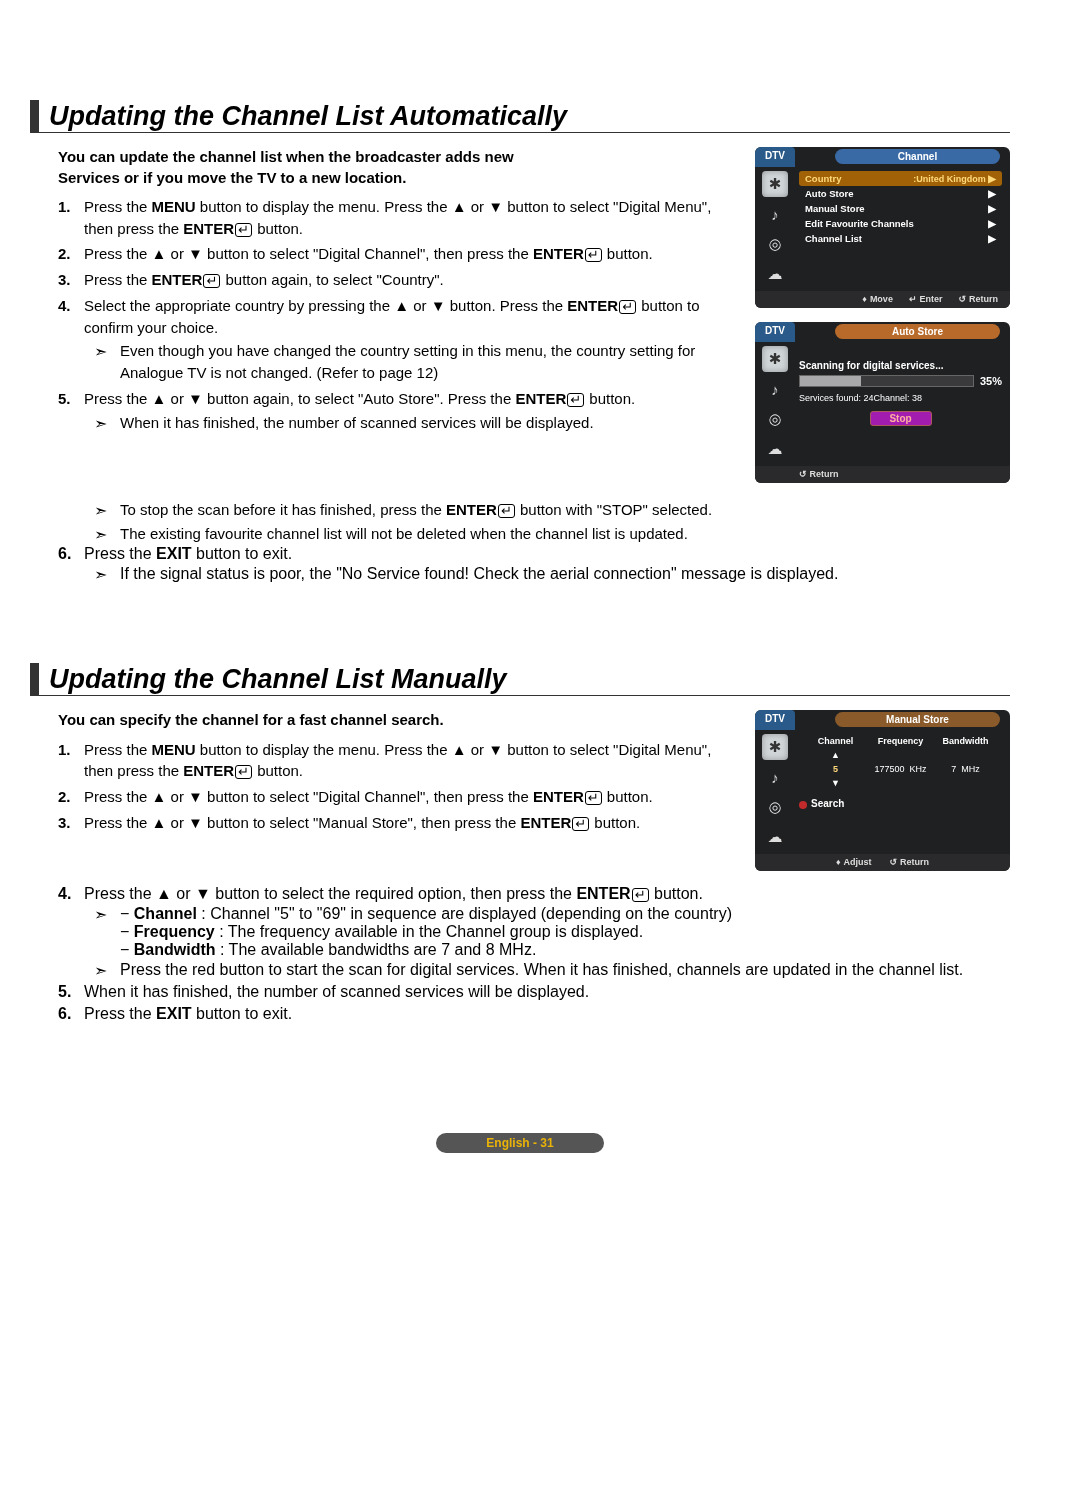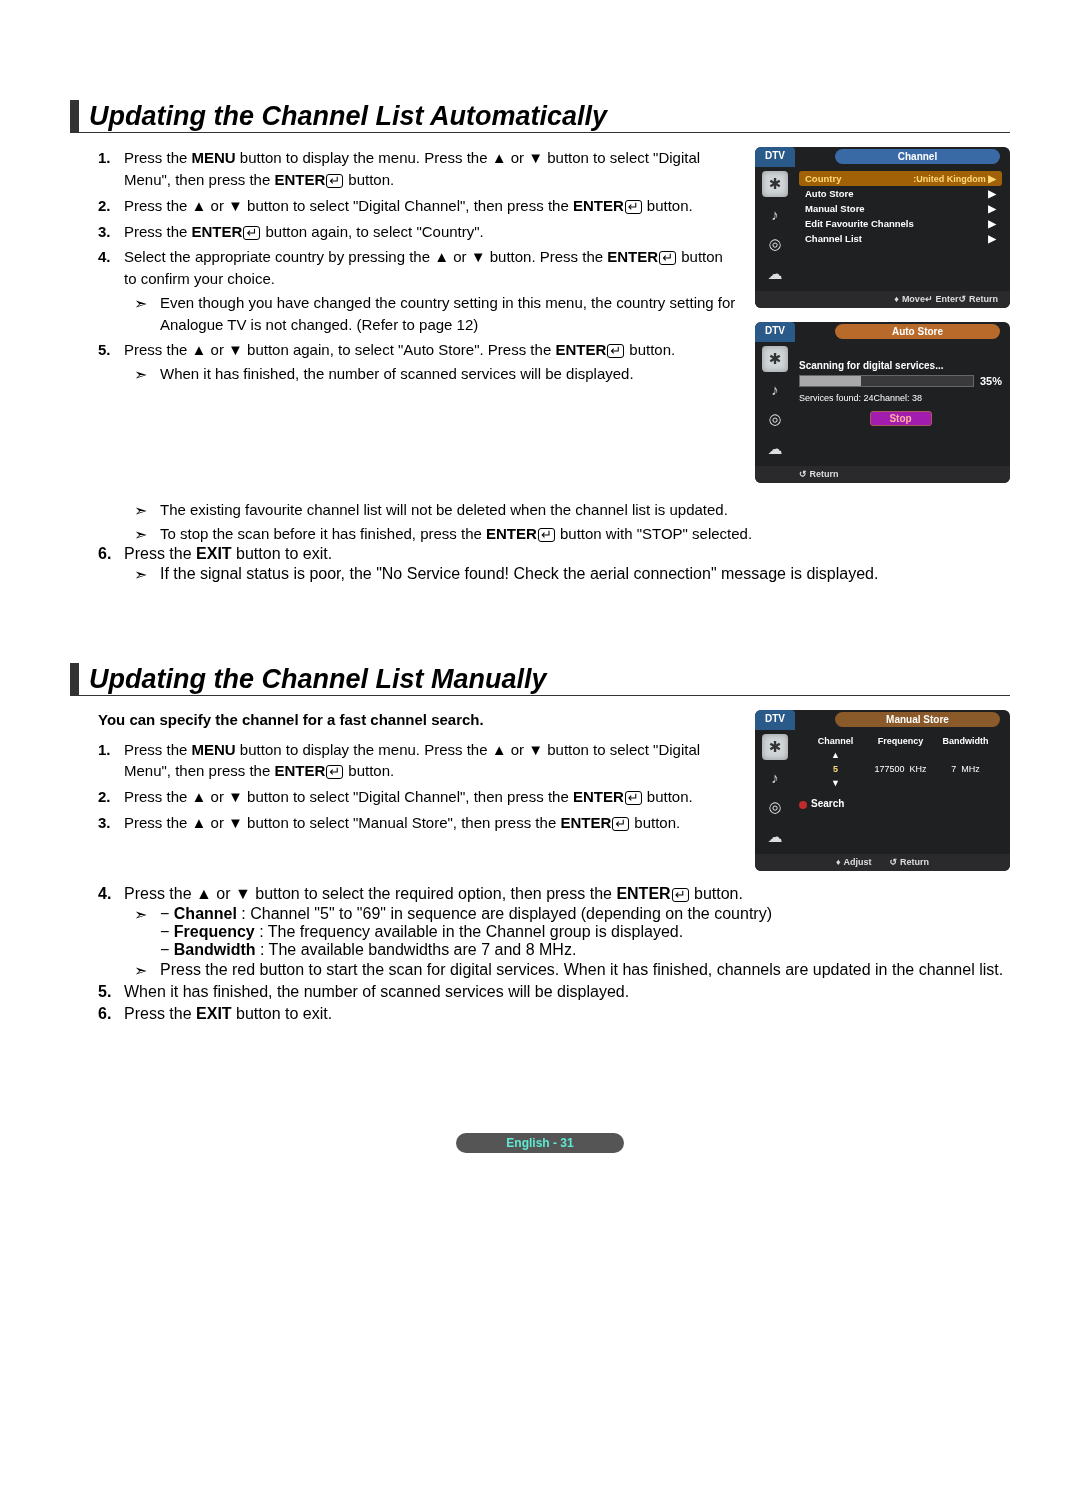--- a/index.html
+++ b/index.html
@@ -4,21 +4,21 @@
 <style>
   body {
     margin: 0;
     padding: 0;
     background: #fff;
     font-family: Arial, Helvetica, sans-serif;
     color: #000;
     width: 1080px;
   }
   .page {
-    padding: 100px 70px 40px 70px;
+    padding: 100px 70px 40px 30px;
   }
   .section-title {
     font-size: 27px;
     font-weight: bold;
     font-style: italic;
     border-left: 9px solid #333;
     padding-left: 10px;
     border-bottom: 1px solid #333;
     margin-bottom: 14px;
     line-height: 1.2;
@@ -86,21 +86,21 @@
     left: 10px;
     font-size: 16px;
   }
   .footer {
     text-align: center;
     margin-top: 110px;
   }
   .footer-pill {
     display: inline-block;
     background: #555;
-    color: #5eead4;
+    color: #eab308;
     font-size: 12px;
     font-weight: bold;
     border-radius: 10px;
     padding: 3px 50px;
   }
 
   
   .osd {
     background: #1f2022;
     color: #fff;
@@ -181,21 +181,21 @@
     background: #a16207;
     border-radius: 3px;
     color: #ffd97a;
   }
   .menu-row .val { color: #ffd97a; font-size: 9px; }
   .menu-row .arrow { font-size: 10px; }
   .osd-footer {
     background: #2a2a2c;
     display: flex;
     justify-content: flex-end;
-    gap: 0;
+    gap: 16px;
     padding: 3px 12px 4px 12px;
     font-size: 9px;
     font-weight: bold;
   }
   .osd-footer .f-item { color: #ddd; }
   .osd-footer .f-sym { margin-right: 3px; }
   .stop-btn {
     display: block;
     margin: 8px auto 0 auto;
     width: 60px;
@@ -260,20 +260,21 @@
 </style>
 </head>
 <body>
 
 <div class="page">
 
   <div class="section-title">Updating the Channel List Automatically</div>
 
   <div class="content-row">
     <div class="text-col">
+      <div class="intro">You can update the channel list when the broadcaster adds new Services or if you move the TV to a new location.</div>
       <ol class="steps">
         <li>
           <span>Press the </span><span class="b">MENU</span><span> button to display the menu. Press the ▲ or ▼ button to select "Digital Menu", then press the </span><span class="b">ENTER</span><span class="enter-glyph">↵</span><span> button.</span>
         </li>
         <li>
           <span>Press the ▲ or ▼ button to select "Digital Channel", then press the </span><span class="b">ENTER</span><span class="enter-glyph">↵</span><span> button.</span>
         </li>
         <li>
           <span>Press the </span><span class="b">ENTER</span><span class="enter-glyph">↵</span><span> button again, to select "Country".</span>
         </li>
@@ -367,24 +368,24 @@
           </div>
         </div>
         <div class="osd-footer" style="justify-content:flex-start;padding-left:44px">
           <div class="f-item"><span class="f-sym">↺</span><span>Return</span></div>
         </div>
       </div>
     </div>
   </div>
 
   <div style="margin-left:54px;font-size:15px;line-height:1.45">
-    <div class="sub">The existing favourite channel list will not be deleted when the channel list is updated.</div>
     <div class="sub">
       <span>To stop the scan before it has finished, press the </span><span class="b">ENTER</span><span class="enter-glyph">↵</span><span> button with "STOP" selected.</span>
     </div>
+    <div class="sub">The existing favourite channel list will not be deleted when the channel list is updated.</div>
   </div>
   <ol class="steps" start="6" style="counter-reset: step 5">
     <li>
       <span>Press the </span><span class="b">EXIT</span><span> button to exit.</span>
       <div class="sub">If the signal status is poor, the "No Service found! Check the aerial connection" message is displayed.</div>
     </li>
   </ol>
 
   <div style="height:70px"></div>
 

